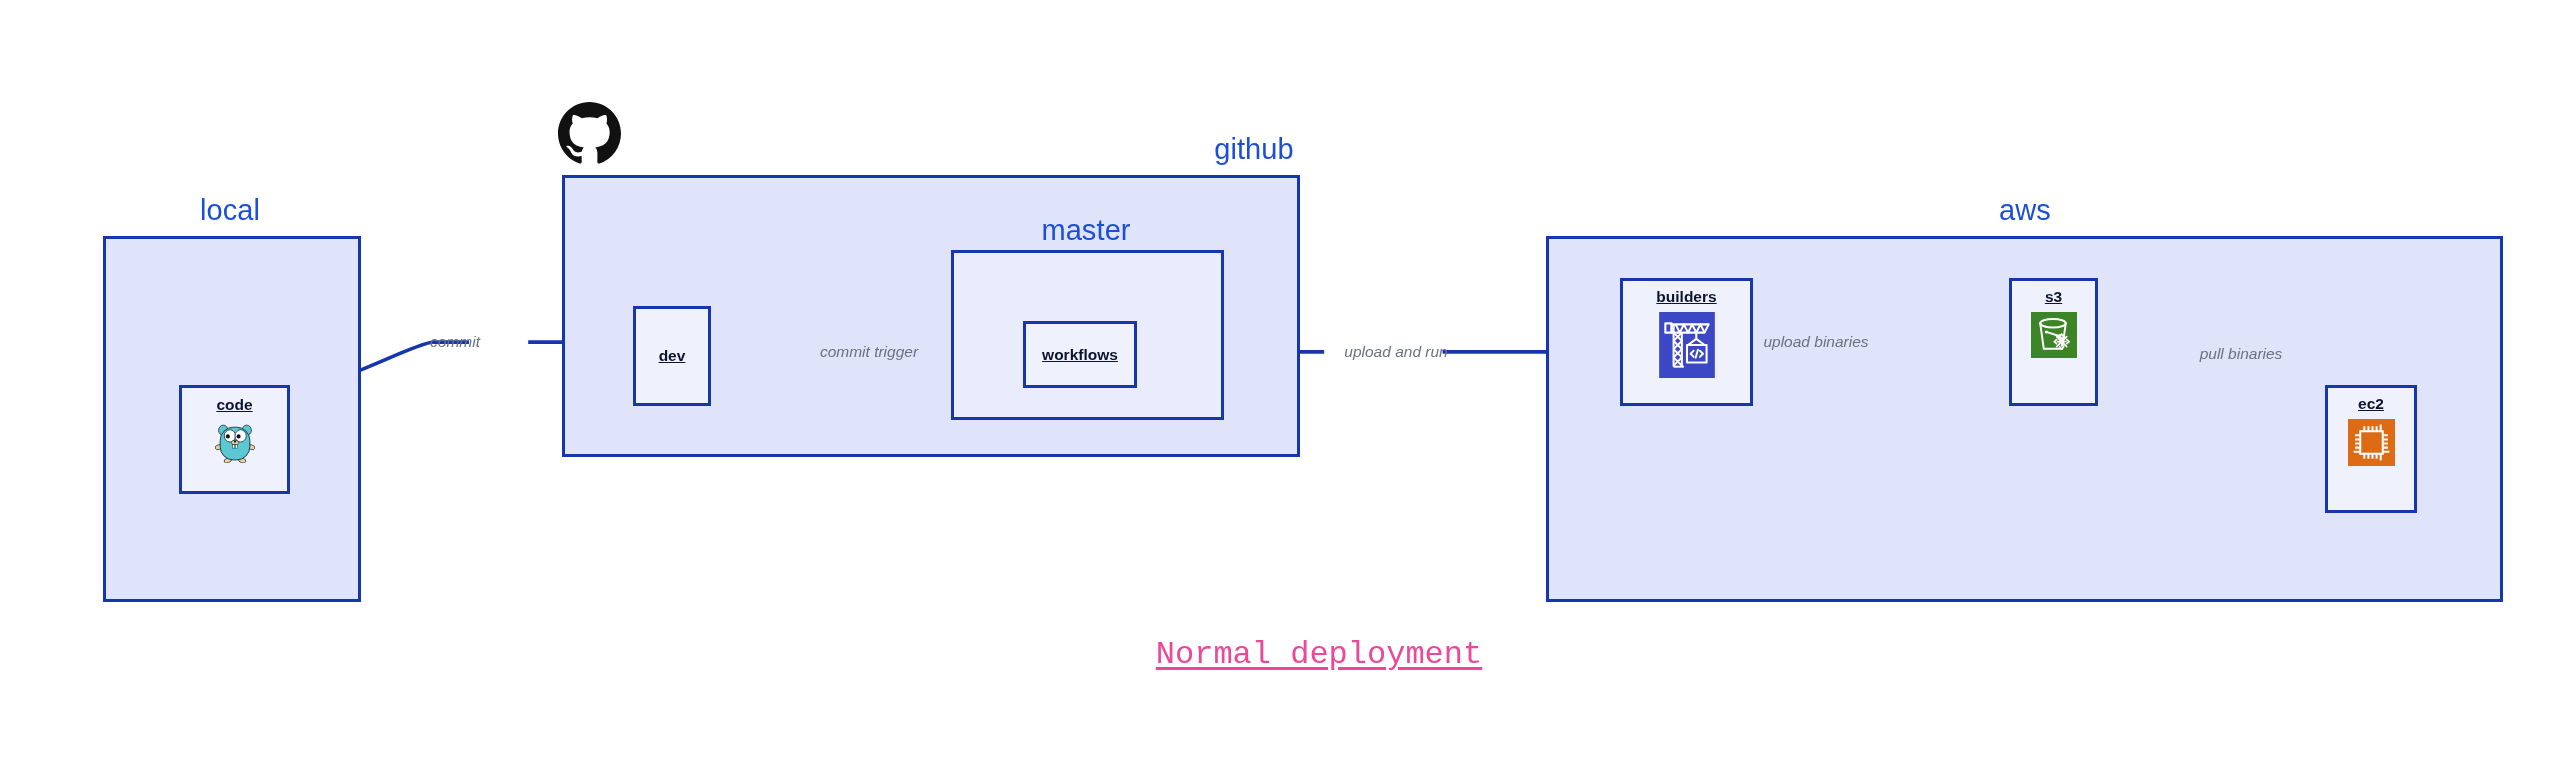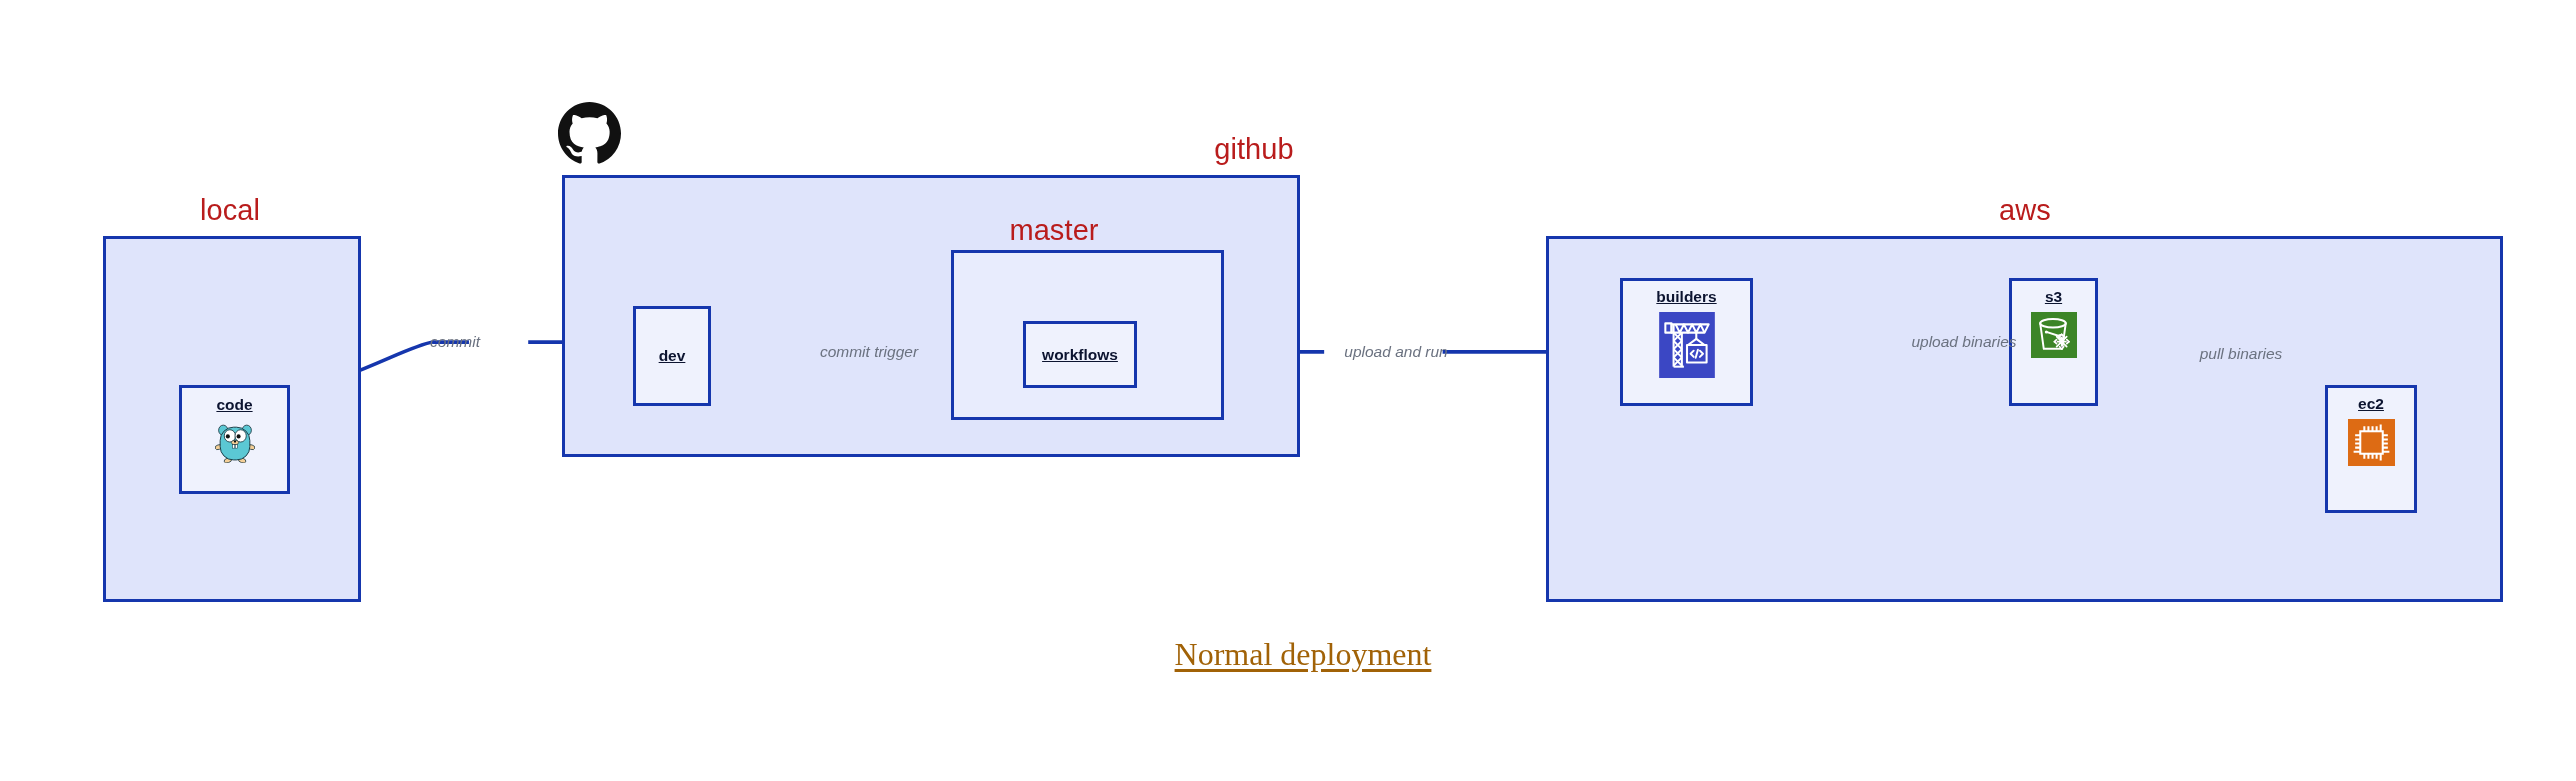--- a/index.html
+++ b/index.html
@@ -26,21 +26,21 @@
     background: #dfe4fb;
     border: 3.6px solid #1536ad;
     box-sizing: border-box;
   }
   .group.inner {
     background: #e8ecfd;
     border-width: 3.1px;
   }
   .group-label {
     position: absolute;
-    color: #b91c1c;
+    color: #1d4ed8;
     font-size: 29px;
     font-weight: 400;
     letter-spacing: 0.1px;
     white-space: nowrap;
     transform: translateX(-50%);
     font-family: "Liberation Sans", sans-serif;
   }
   
   .node {
     position: absolute;
@@ -77,28 +77,29 @@
     font-size: 15.5px;
     font-style: italic;
     white-space: nowrap;
     background: transparent;
     transform: translate(-50%, -50%);
     font-family: "Liberation Sans", sans-serif;
   }
   
   #diagram-title {
     position: absolute;
-    color: #a16207;
+    color: #ec4899;
     font-size: 32px;
     font-weight: 400;
     text-decoration: underline;
     text-underline-offset: 4.1px;
     white-space: nowrap;
     transform: translateX(-50%);
-    font-family: Liberation Serif, serif;
+    font-family: Liberation Mono, monospace;
+    margin-left: 16px;
   }
   
   #github-logo {
     position: absolute;
   }
 </style>
 </head>
 <body>
 
 <div id="stage">
@@ -181,21 +182,21 @@
         .21.15.46.55.38A8.01 8.01 0 0 0 16 8c0-4.42-3.58-8-8-8z"></path>
     </svg>
   </span>
   <div class="group-label" style="left:1254px; top:133px;">github</div>
   <div class="group" style="left:562px; top:175px; width:738px; height:282px;"></div>
 
   <div class="node" style="left:633px; top:306px; width:78px; height:100px; justify-content:center;">
     <span class="node-label">dev</span>
   </div>
 
-  <div class="group-label" style="left:1054px; top:214px;">master</div>
+  <div class="group-label" style="left:1086px; top:214px;">master</div>
   <div class="group inner" style="left:951px; top:250px; width:273px; height:170px;"></div>
 
   <div class="node" style="left:1023px; top:321px; width:114px; height:67px; justify-content:center;">
     <span class="node-label">workflows</span>
   </div>
 
   <div class="group-label" style="left:2025px; top:194px;">aws</div>
   <div class="group" style="left:1546px; top:236px; width:957px; height:366px;"></div>
 
   <div class="node" style="left:1620px; top:278px; width:133px; height:128px; padding-top:8.2px;">
@@ -272,19 +273,19 @@
 
           <path d="M34 16 H39 M34 20 H39 M34 24 H39 M34 28 H39 M34 32 H40.5"></path>
         </g>
       </svg>
     </span>
   </div>
 
   <div class="edge-label" style="left:455px; top:342px;">commit</div>
   <div class="edge-label" style="left:869px; top:352px;">commit trigger</div>
   <div class="edge-label" style="left:1396px; top:352px;text-align:right;">upload and run</div>
-  <div class="edge-label" style="left:1964px; top:342px;">upload binaries</div>
+  <div class="edge-label" style="left:1816px; top:342px;">upload binaries</div>
   <div class="edge-label" style="left:2241px; top:354px;">pull binaries</div>
 
   <div id="diagram-title" style="left:1303px; top:636px;">Normal deployment</div>
 
 </div>
 
 
 </body></html>

